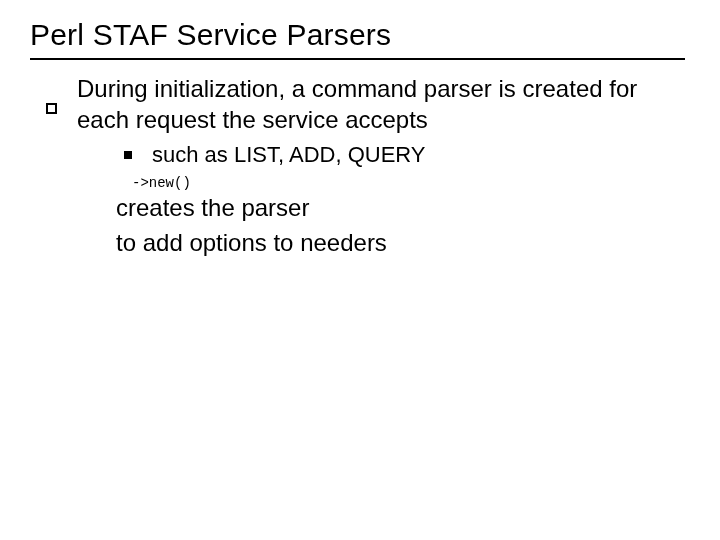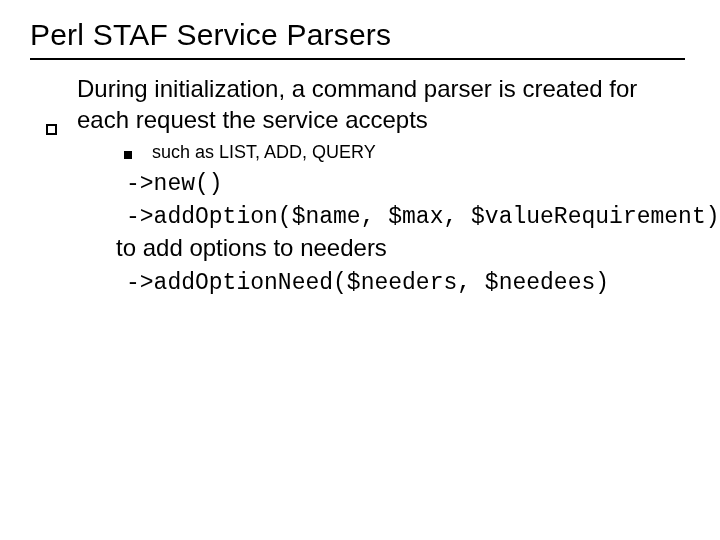--- a/index.html
+++ b/index.html
@@ -24,21 +24,21 @@
     letter-spacing: 0.2px;
     margin: 4px 0 6px 0;
   }
   .title-rule {
     border: none;
     border-top: 2px solid #000;
     margin: 2px 0 14px 0;
   }
   .lvl1 {
     display: flex;
-    align-items: flex-end;
+    align-items: center;
     margin: 0 0 6px 8px;
   }
   .lvl1 .bullet {
     width: 11px;
     height: 11px;
     border: 2px solid #000;
     box-sizing: border-box;
     margin: 8px 20px 0 8px;
     flex: 0 0 auto;
   }
@@ -55,28 +55,28 @@
     margin: 2px 0 4px 0;
   }
   .lvl2 .sq {
     width: 8px;
     height: 8px;
     background: #000;
     margin: 10px 20px 0 8px;
     flex: 0 0 auto;
   }
   .lvl2 .text {
-    font-size: 18px;
+    font-size: 22px;
     line-height: 1.3;
   }
   .code {
     font-family: "Courier New", Courier, monospace;
-    font-size: 23px;
+    font-size: 14px;
     line-height: 1.35;
-    margin: 2px 0 0 10px;
+    margin: 2px 0 0 16px;
     white-space: pre;
   }
   .desc {
     font-size: 24px;
     line-height: 1.28;
     margin: 0 0 4px 0;
   }
 </style>
 </head>
 <body>
@@ -92,22 +92,21 @@
   </div>
 
   <div class="lvl2-block">
 
     <div class="lvl2">
       <div class="sq"></div>
       <div class="text">such as LIST, ADD, QUERY</div>
     </div>
 
     <div class="code">-&gt;new()</div>
+    <div class="desc">creates the parser</div>
 
-    <div class="code">-&gt;addOption($name, $max, $valueRequirement)</div>
     <div class="desc">to add options to needers</div>
 
 
-    <div class="code">-&gt;addOptionNeed($needers, $needees)</div>
 
   </div>
 
 </div>
 
 </body></html>

